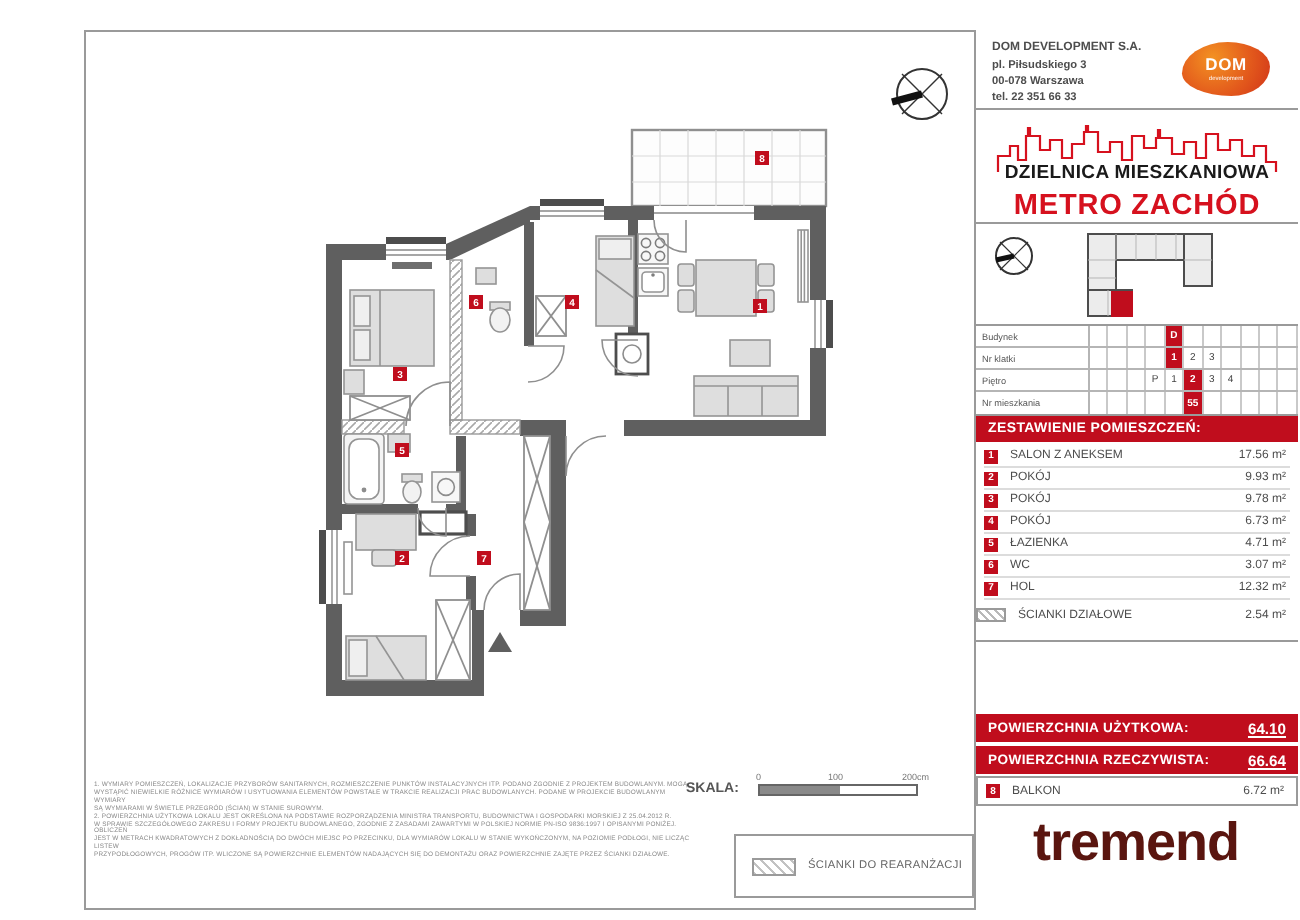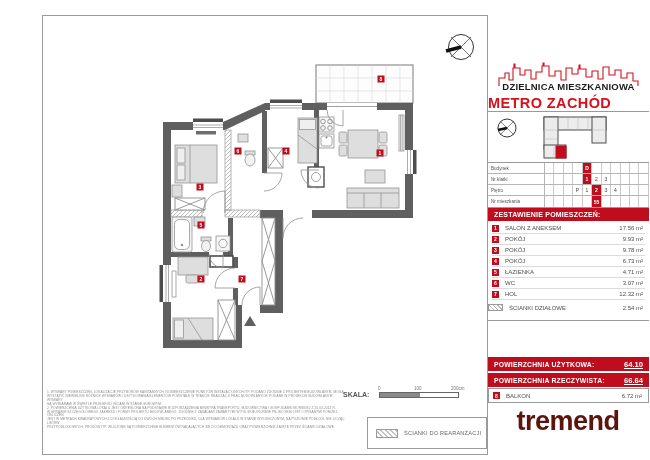--- a/index.html
+++ b/index.html
@@ -14,21 +14,21 @@
   .secC{top:97px;height:51px;}
   .secD{top:148px;height:45px;}
   .secE{top:193px;height:113px;}
   .addr{position:absolute;left:8px;top:5px;font-size:5.6px;line-height:1.45;color:#4d4d4d;font-weight:bold;}
   .addr .l0{font-size:6px;}
   .domlogo{position:absolute;right:14px;top:6px;width:44px;height:27px;background:radial-gradient(circle at 35% 30%,#f39223 0%,#e35a1c 55%,#d03318 100%);border-radius:52% 48% 44% 56%/58% 46% 54% 42%;display:flex;flex-direction:column;align-items:center;justify-content:center;color:#fff;}
   .domlogo .t{font-size:8.5px;font-weight:bold;letter-spacing:.3px;line-height:1;}
   .domlogo .s{font-size:3px;line-height:1.4;}
   .skyline{position:absolute;left:8px;top:4px;}
   .district{position:absolute;left:0;top:26px;width:161px;text-align:center;font-size:9.5px;font-weight:800;color:#1a1a1a;letter-spacing:.2px;}
-  .metro{position:absolute;left:0;top:40px;width:161px;font-size:14.5px;font-weight:800;color:#d6111e;letter-spacing:.4px;}
+  .metro{position:absolute;left:0;top:40px;width:161px;text-align:center;font-size:14.5px;font-weight:800;color:#d6111e;letter-spacing:.4px;}
   
   .locrow{position:absolute;left:0;width:161px;height:11px;display:flex;border-bottom:1px solid #b5b5b5;box-sizing:border-box;}
   .locrow:last-child{border-bottom:none;}
   .loclab{width:57px;box-sizing:border-box;border-right:1px solid #b5b5b5;font-size:4.6px;color:#555;display:flex;align-items:center;padding-left:3px;}
   .lc{width:9.45px;box-sizing:border-box;border-right:1px solid #c9c9c9;font-size:5px;color:#444;display:flex;align-items:center;justify-content:center;}
   .lc-red{background:#c00d1d;color:#fff;font-weight:bold;}
   
   .rhead{position:absolute;left:0;top:0;width:161px;height:13px;background:#c00d1d;color:#fff;font-weight:bold;font-size:7px;display:flex;align-items:center;padding-left:6px;box-sizing:border-box;letter-spacing:.2px;}
   .rrow{position:absolute;left:4px;width:153px;height:11px;display:flex;align-items:center;border-bottom:1px solid #dcdcdc;box-sizing:border-box;}
   .rsq{width:7px;height:7px;background:#c00d1d;color:#fff;font-size:5px;font-weight:bold;display:flex;align-items:center;justify-content:center;flex:0 0 7px;}
@@ -271,20 +271,32 @@
         </g>
       <g>
           <rect x="335.5" y="60.5" width="7" height="7" fill="#c00d1d"></rect>
           <text x="339" y="66" fill="#fff">8</text>
         </g>
     </g>
   </svg>
 
   <div class="rpanel">
 
+    <div class="sec secA">
+      <div class="addr">
+        <div class="l0">DOM DEVELOPMENT S.A.</div>
+        <div>pl. Piłsudskiego 3</div>
+        <div>00-078 Warszawa</div>
+        <div>tel. 22 351 66 33</div>
+      </div>
+      <div class="domlogo">
+        <div class="t">DOM</div>
+        <div class="s">development</div>
+      </div>
+    </div>
 
     <div class="sec secB">
       <svg class="skyline" width="145" height="28" viewBox="0 0 145 28">
         <path d="M3,27 L3,19 9,19 9,14 13,14 13,21 17,21 17,9 18,9 18,5 19,5 19,9 24,9 24,16 29,16 29,11 35,11 35,20 40,20 40,13 46,13 46,7 47,7 47,4 48,4 48,7 53,7 53,17 59,17 59,12 65,12 65,21 70,21 70,9 76,9 76,15 82,15 82,10 83,10 83,6 84,6 84,10 90,10 90,18 96,18 96,12 102,12 102,20 107,20 107,8 113,8 113,16 119,16 119,11 125,11 125,19 131,19 131,14 137,14 137,22 142,22 142,27" fill="none" stroke="#d6111e" stroke-width="1.1"></path>
       </svg>
       <div class="district">DZIELNICA MIESZKANIOWA</div>
       <div class="metro">METRO ZACHÓD</div>
     </div>
 
     <div class="sec secC">

